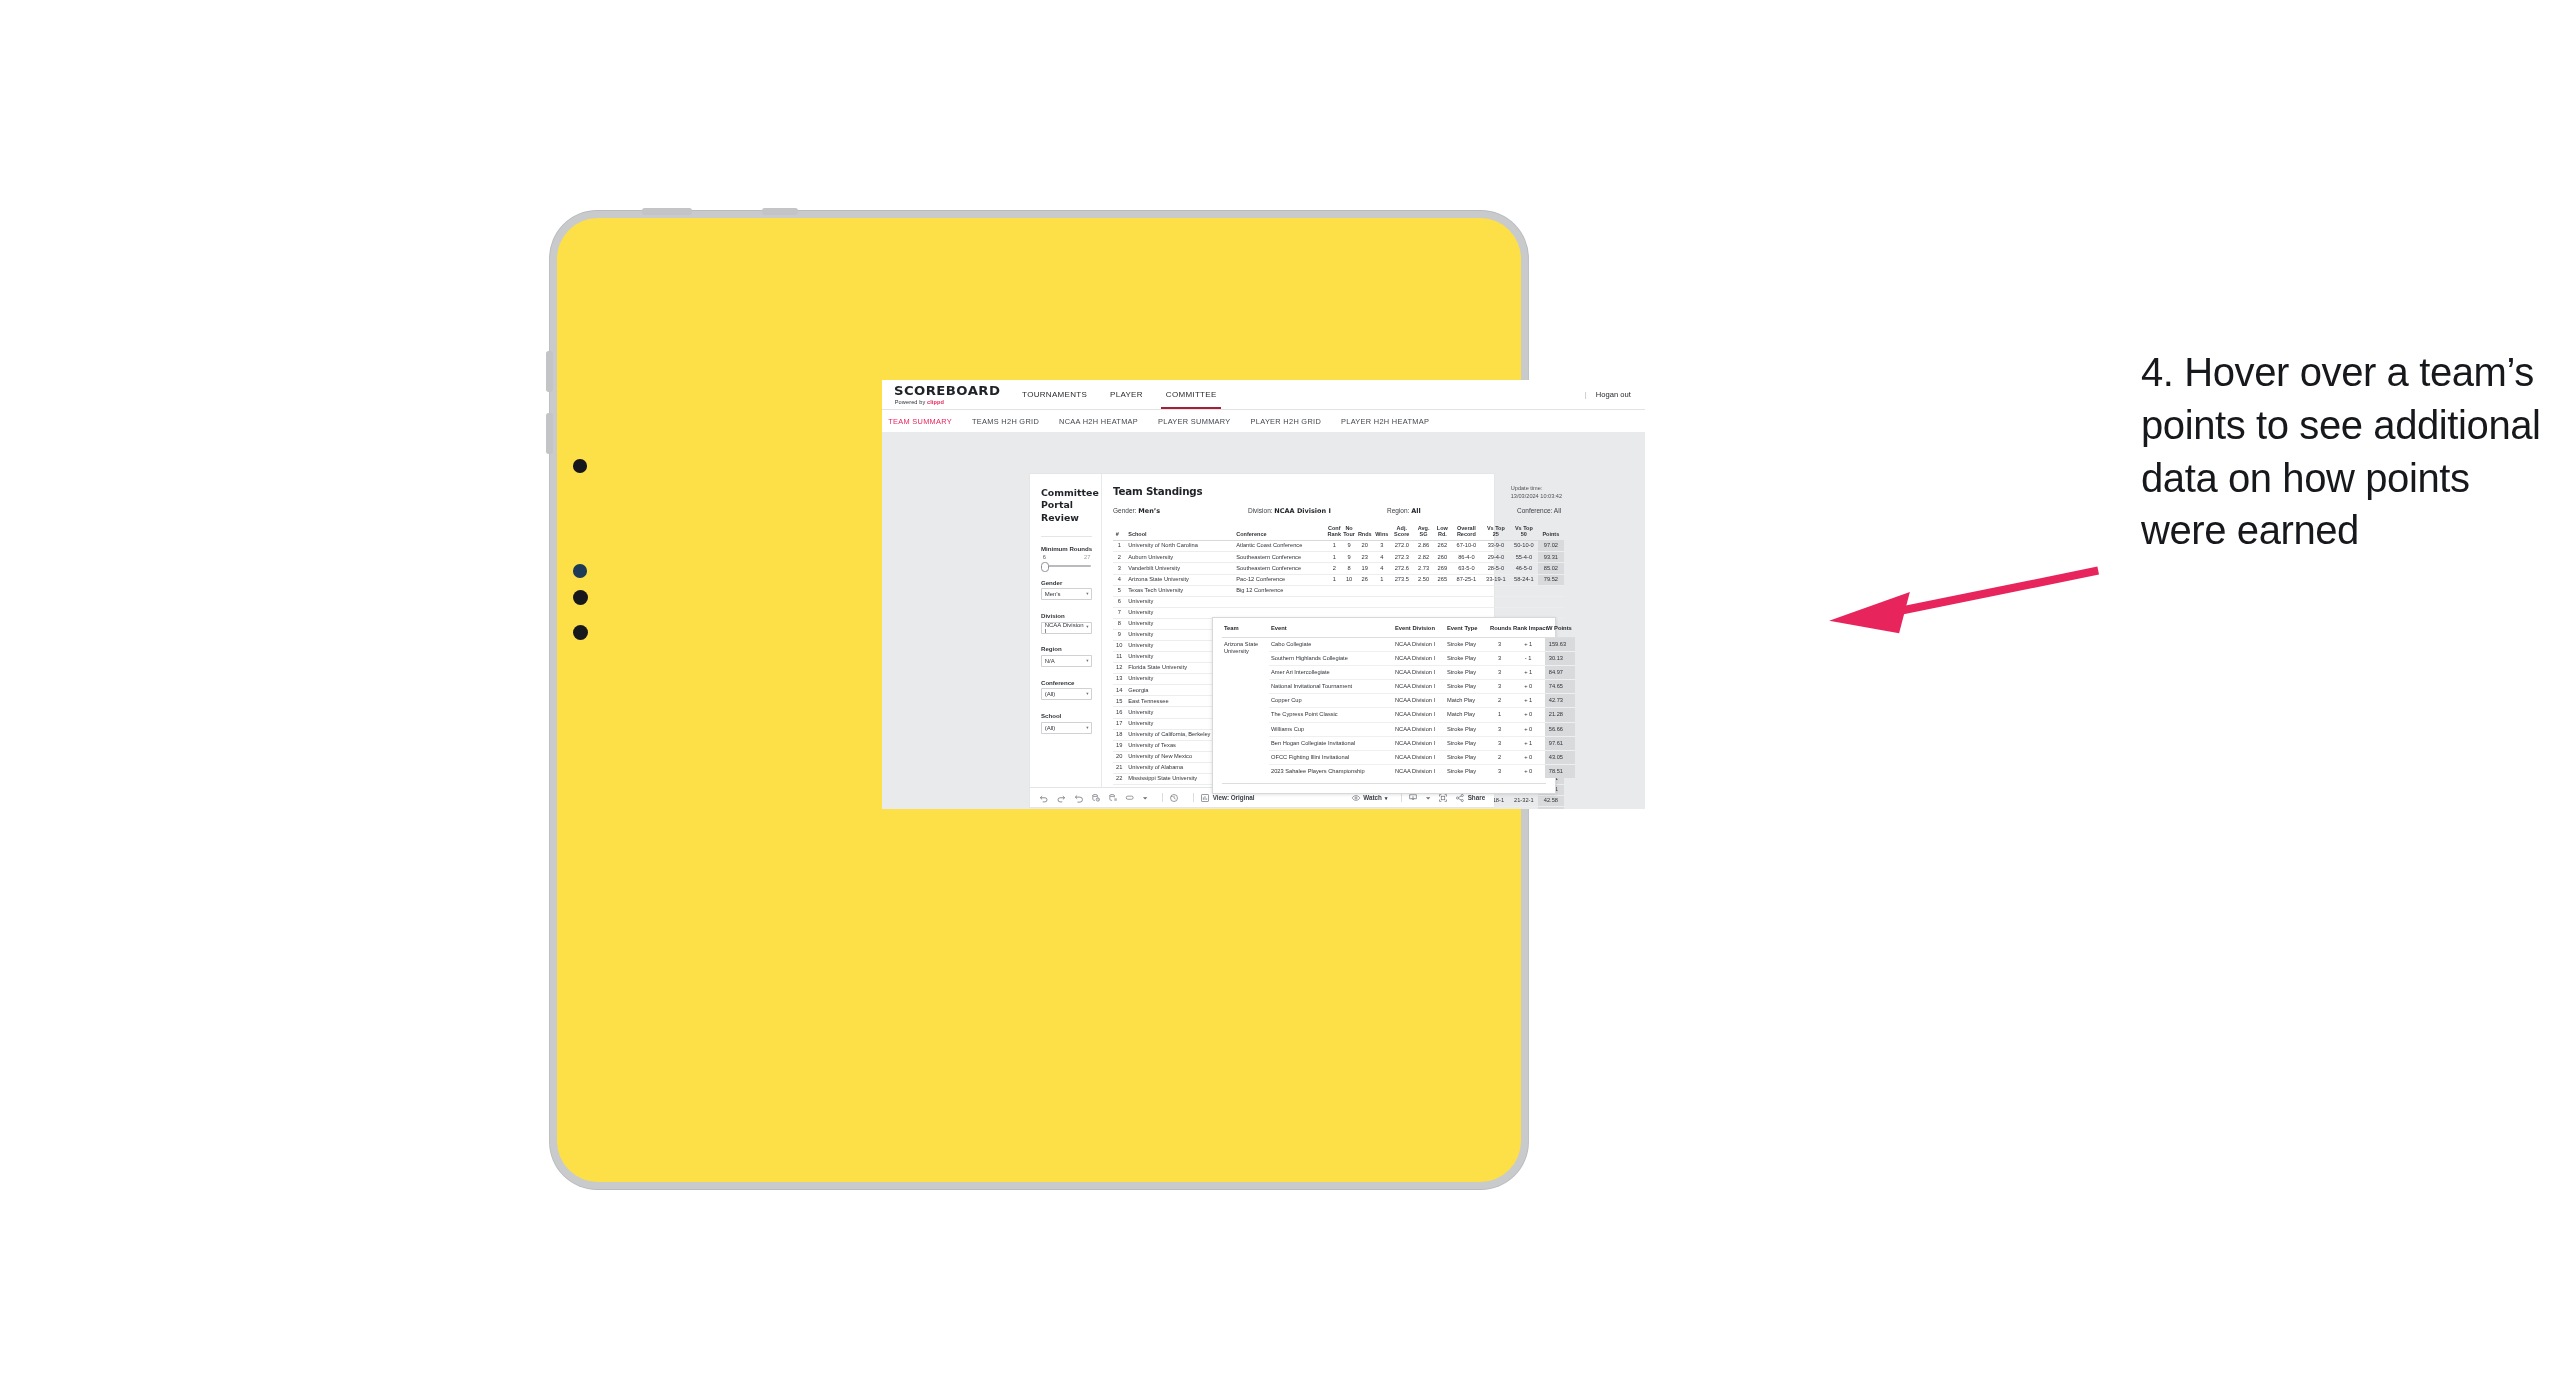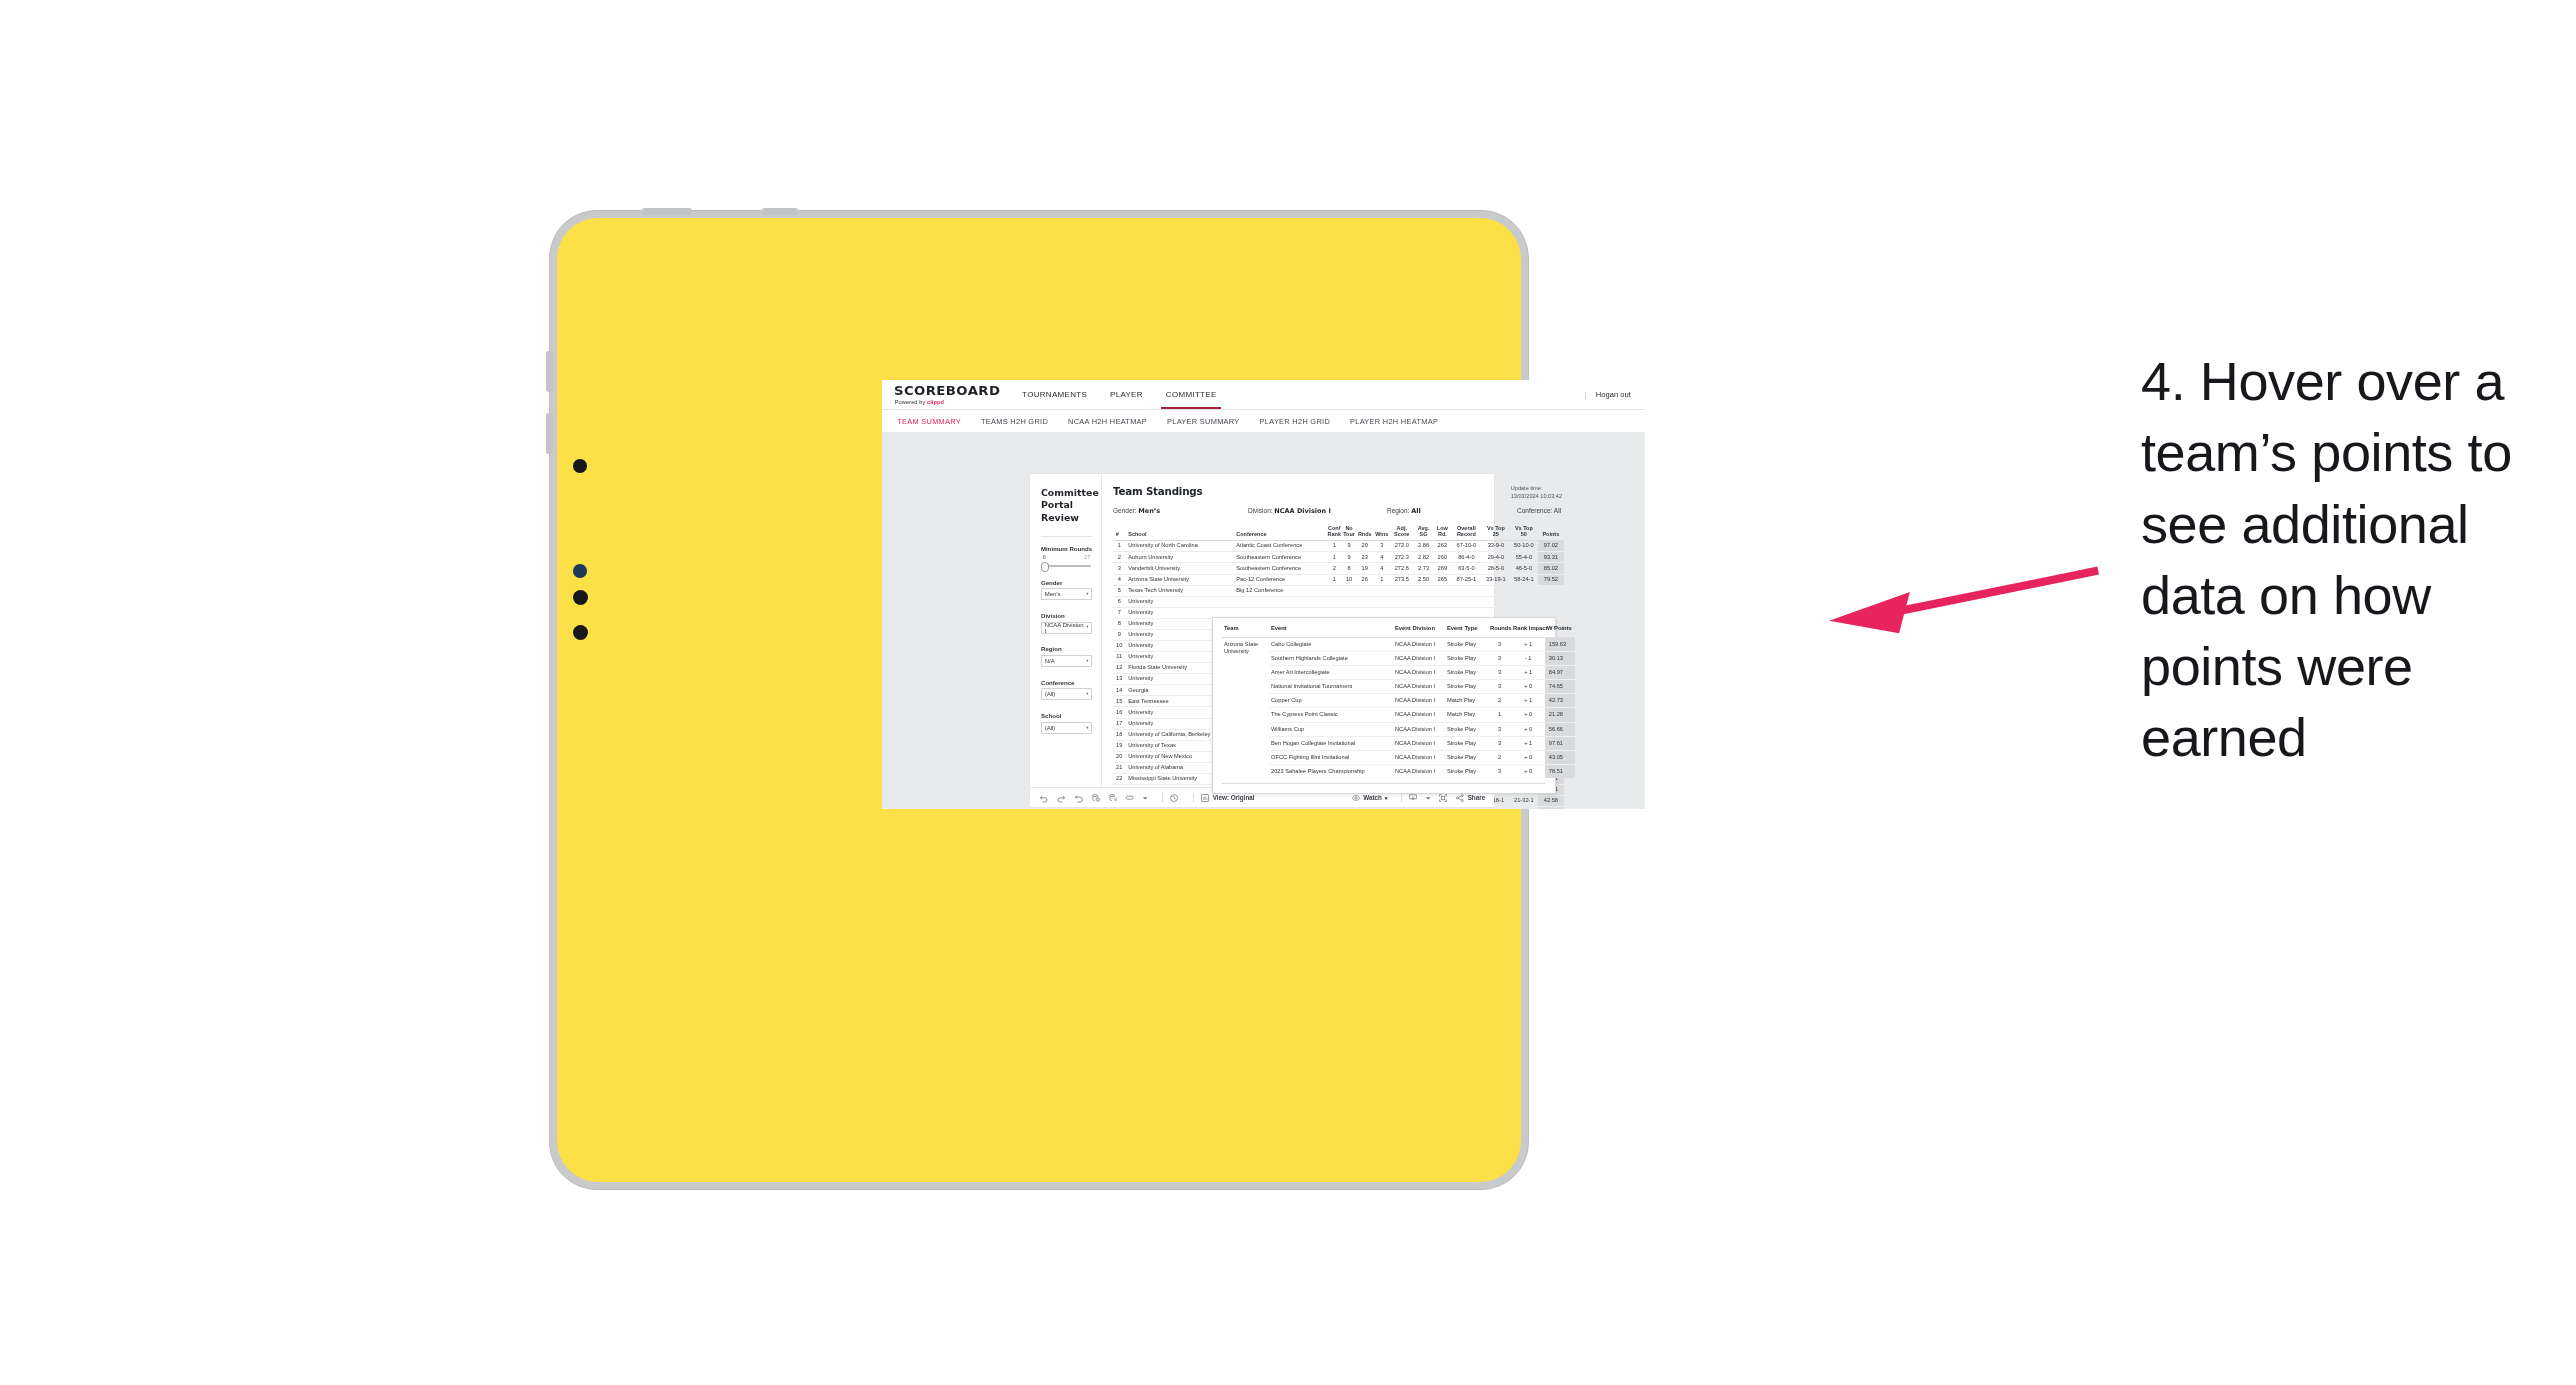--- a/index.html
+++ b/index.html
@@ -63,21 +63,21 @@
   #signout-div{color:#b6b7ba;}
 
   
   #subnav{
     height:22.4px;display:flex;align-items:center;background:#fff;
     border-bottom:0.9px solid #e2e2e4;
   }
   .subtab{
     font-size:7.4px;color:#41464d;letter-spacing:0.3px;margin-left:20px;
   }
-  .subtab:first-child{margin-left:15px;}
+  .subtab:first-child{margin-left:6px;}
   .subtab.active{color:#e8245c;}
 
   
   #canvas{
     position:absolute;left:0;right:0;top:52px;bottom:0;background:#e9eaec;
   }
   #viz{
     position:absolute;left:148px;top:42px;width:464px;height:333px;
     background:#ffffff;display:flex;
     box-shadow:0 0 0 0.9px #e4e5e7;
@@ -173,21 +173,21 @@
   }
   .tb{display:flex;align-items:center;color:#6a6e74;margin-right:7.2px;}
   .tb svg{display:block;}
   .tb-sep{width:0.9px;height:9px;background:#dcdddf;margin:0 6.3px;}
   .tb-text{font-size:6.3px;color:#3c4046;margin-left:2.7px;font-weight:bold;}
   #tb-right{margin-left:auto;display:flex;align-items:center;}
 
   
   #annotation{
     position:absolute;left:2141px;top:346px;width:422px;
-    font-size:54px;line-height:1.32;color:#16181c;letter-spacing:-0.4px;
+    font-size:40px;line-height:1.32;color:#16181c;letter-spacing:-0.4px;
   }
   #arrow{position:absolute;left:1813px;top:565px;width:287px;height:99px;}
 </style>
 </head>
 <body>
 
 <div id="device">
   <div class="btn-side" id="btn-power"></div>
   <div class="btn-side" id="btn-vol"></div>
   <div class="btn-side" id="btn-left1"></div>

